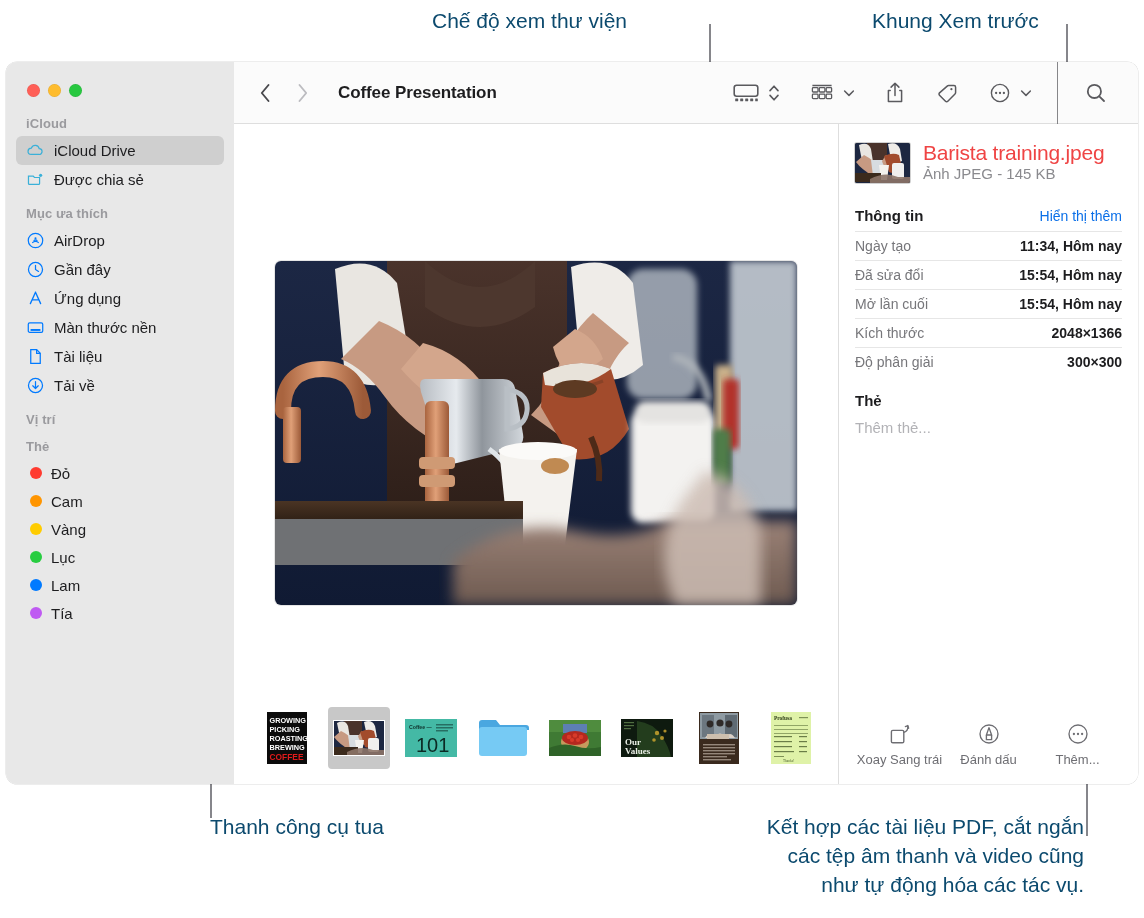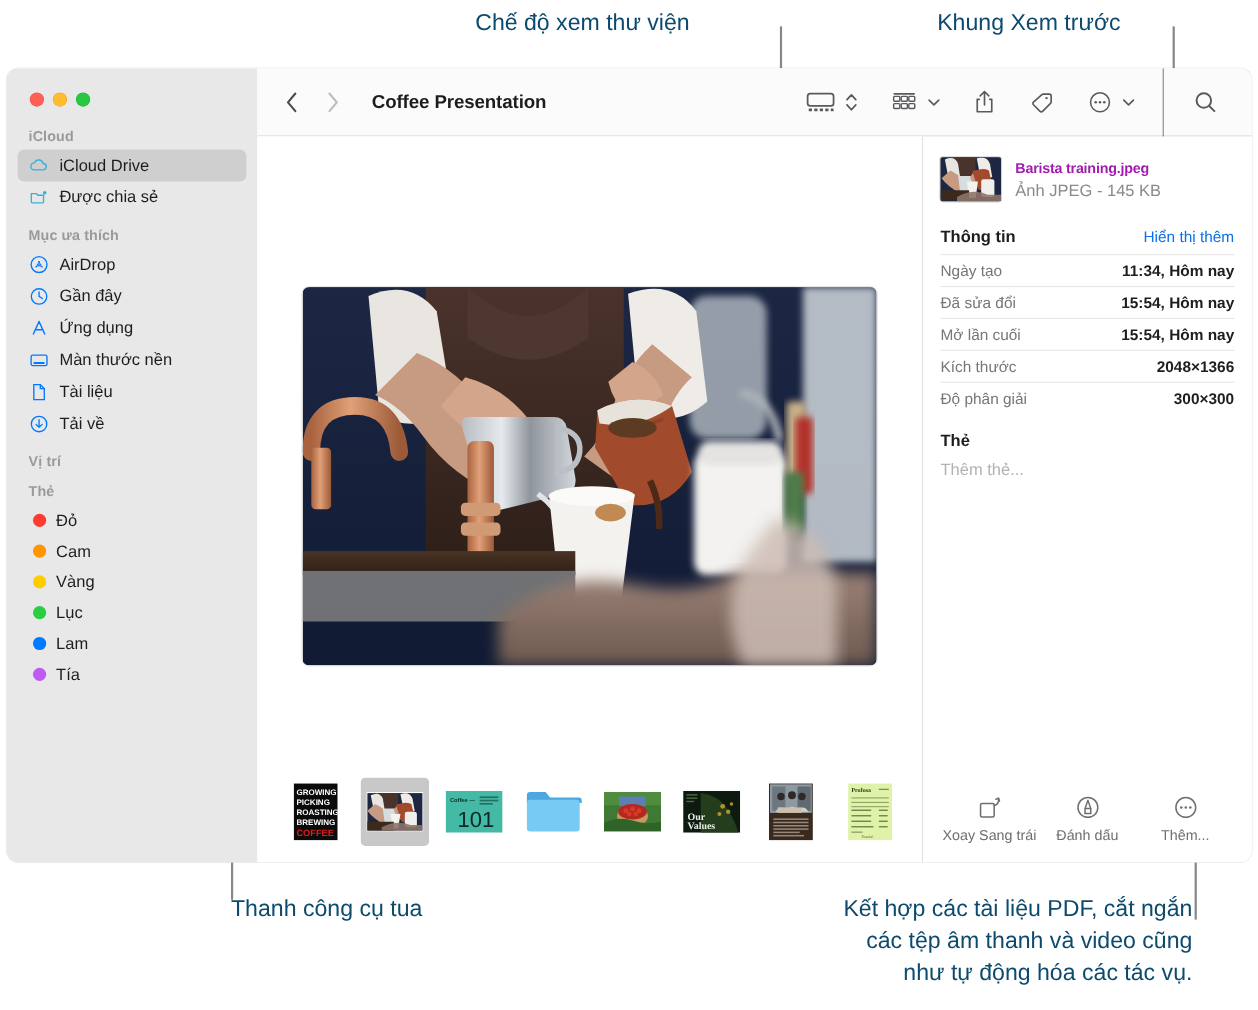--- a/index.html
+++ b/index.html
@@ -27,21 +27,21 @@
     white-space: pre;
   }
   .callout-line {
     position: absolute;
     background: #86868b;
   }
   .callout-line.v { width: 2px; }
   .callout-line.h { height: 2px; }
 
   #callout-top-left-text  { left: 432px; top: 6px; }
-  #callout-top-right-text { left: 852px; top: 6px; }
+  #callout-top-right-text { left: 872px; top: 6px; }
   #callout-bottom-left-text { left: 210px; top: 812px; }
   #callout-bottom-right-text {
     left: 636px; top: 812px;
     text-align: right;
     width: 448px;
   }
 
   #callout-line-1 { left: 709px; top: 24px;  height: 82px; }
   #callout-line-2 { left: 1066px; top: 24px; height: 106px; }
   #callout-line-3-v1 { left: 210px; top: 744px; height: 74px; }
@@ -258,23 +258,23 @@
   #file-thumb {
     width: 55px; height: 40px;
     border-radius: 2px;
     box-shadow: 0 0 0 1px rgba(0,0,0,0.18);
     overflow: hidden;
     flex: 0 0 55px;
     background: #3a3f4a;
   }
   #file-thumb svg { display: block; width:100%; height:100%; }
   #file-name {
-    font-size: 13px;
-    font-weight: 700;
-    color: #a21caf;
+    font-size: 21px;
+    font-weight: 400;
+    color: #ef4444;
     line-height: 21px;
     letter-spacing: -0.2px;
   }
   #file-meta {
     font-size: 15px;
     color: #8a8a8e;
     line-height: 19px;
     margin-top: 1px;
   }
   .insp-head-row {

